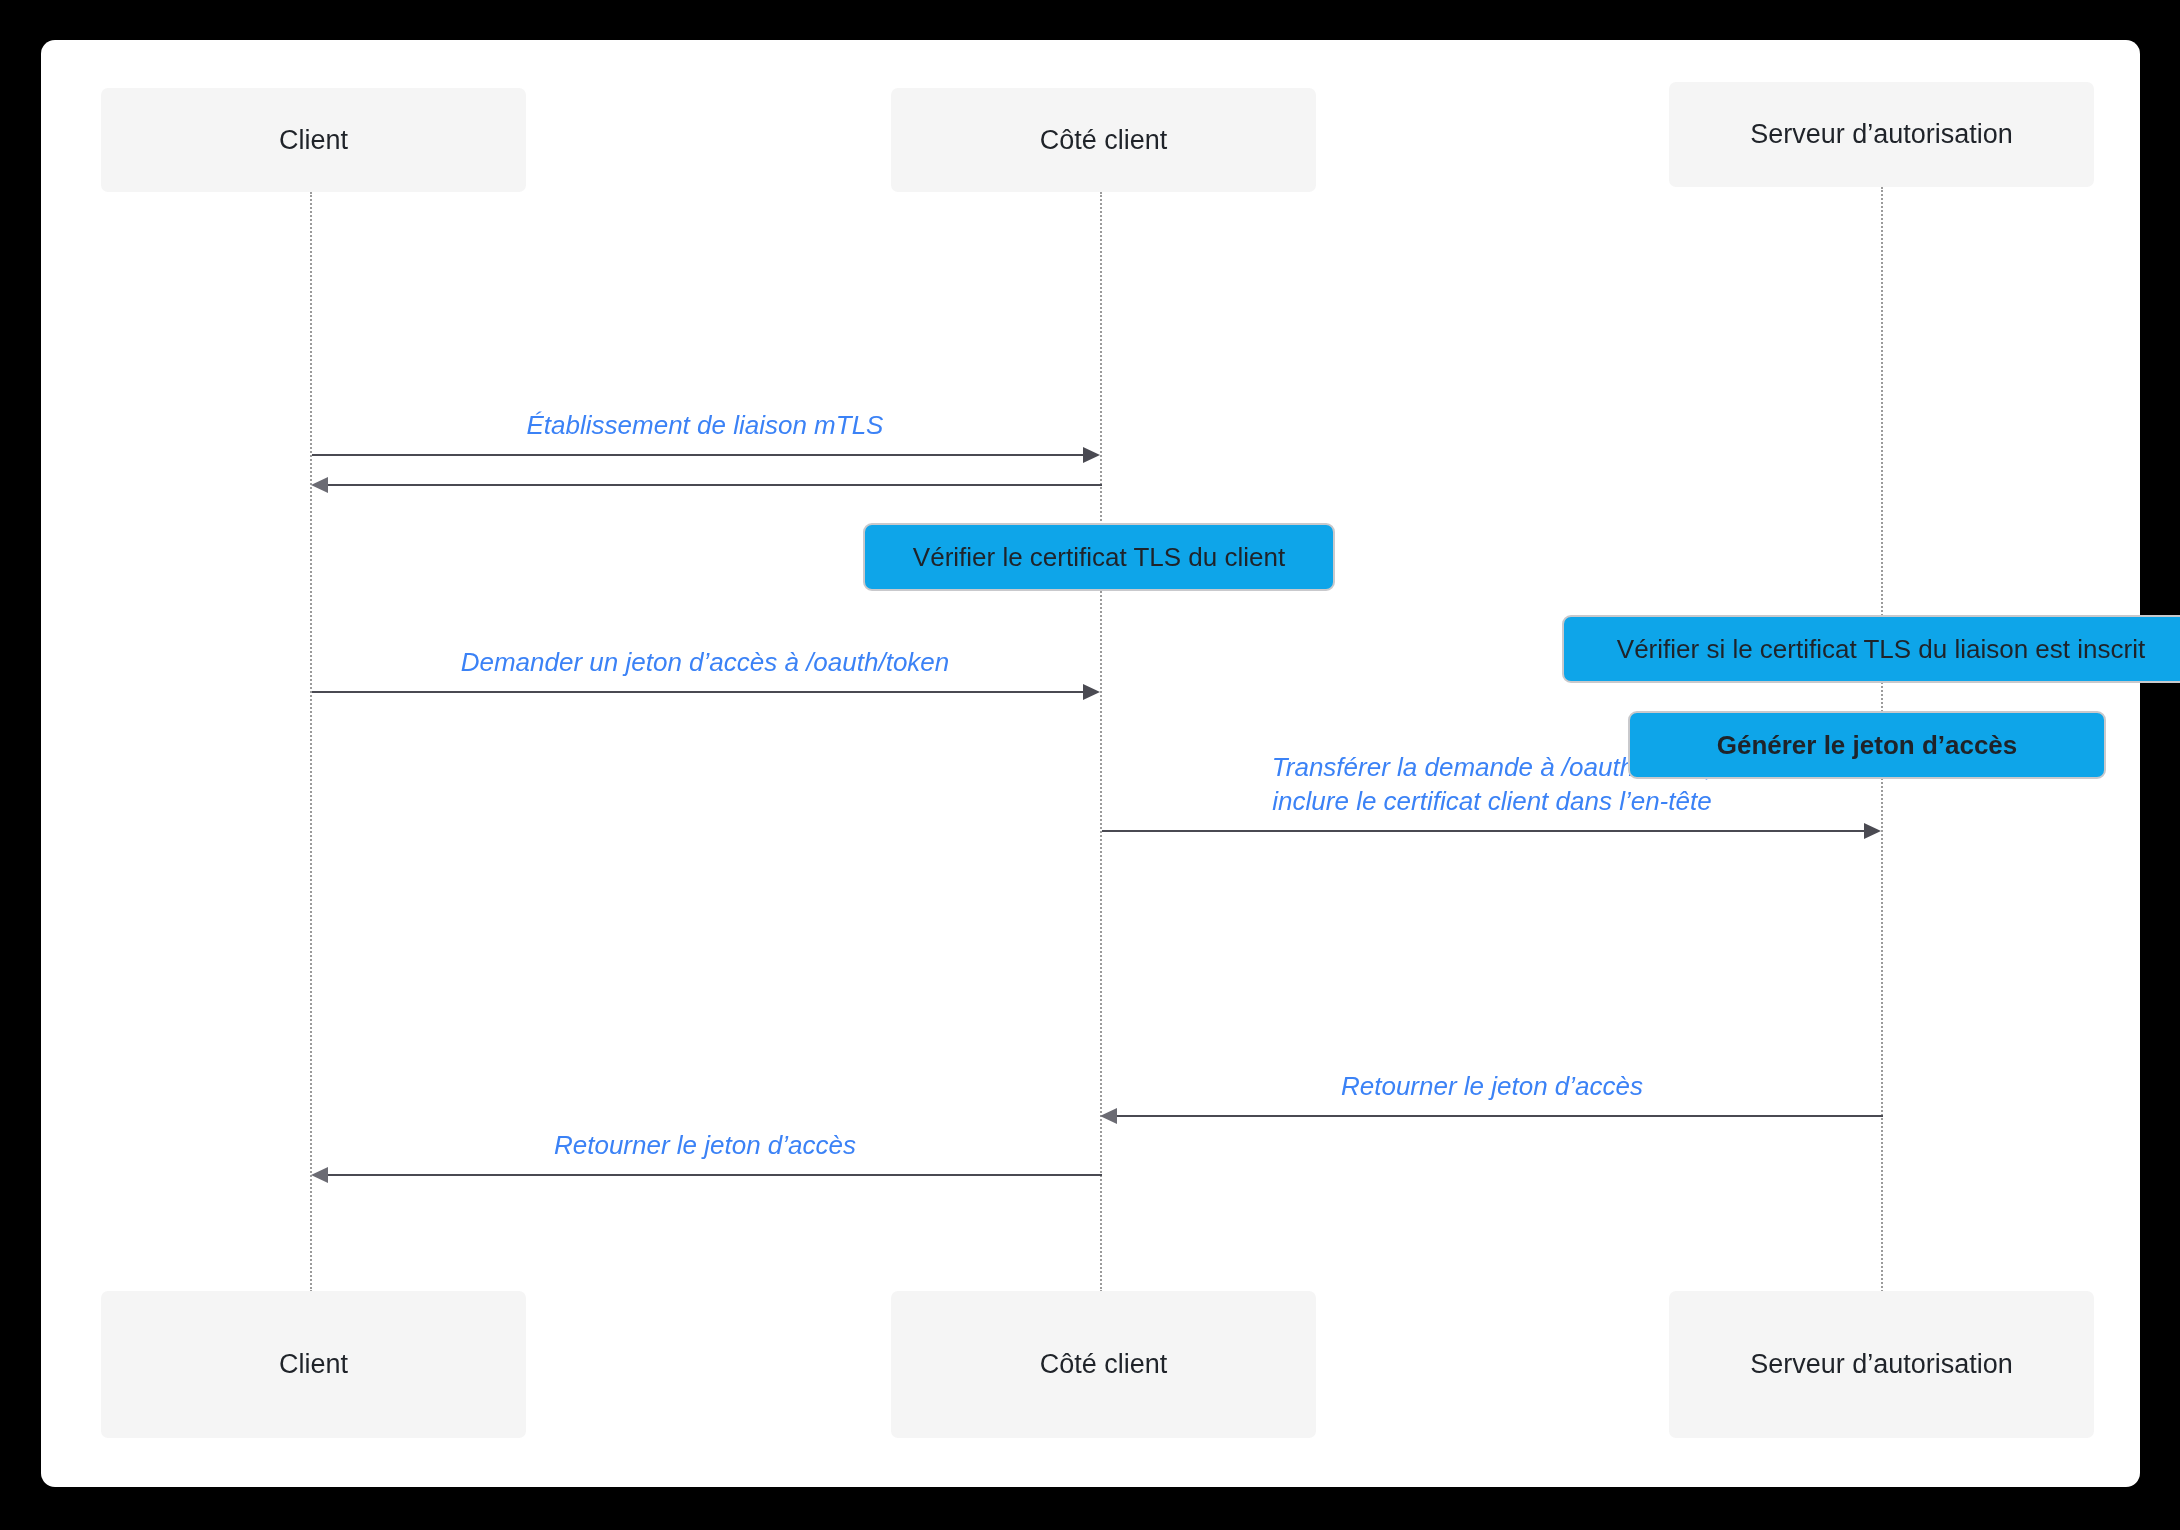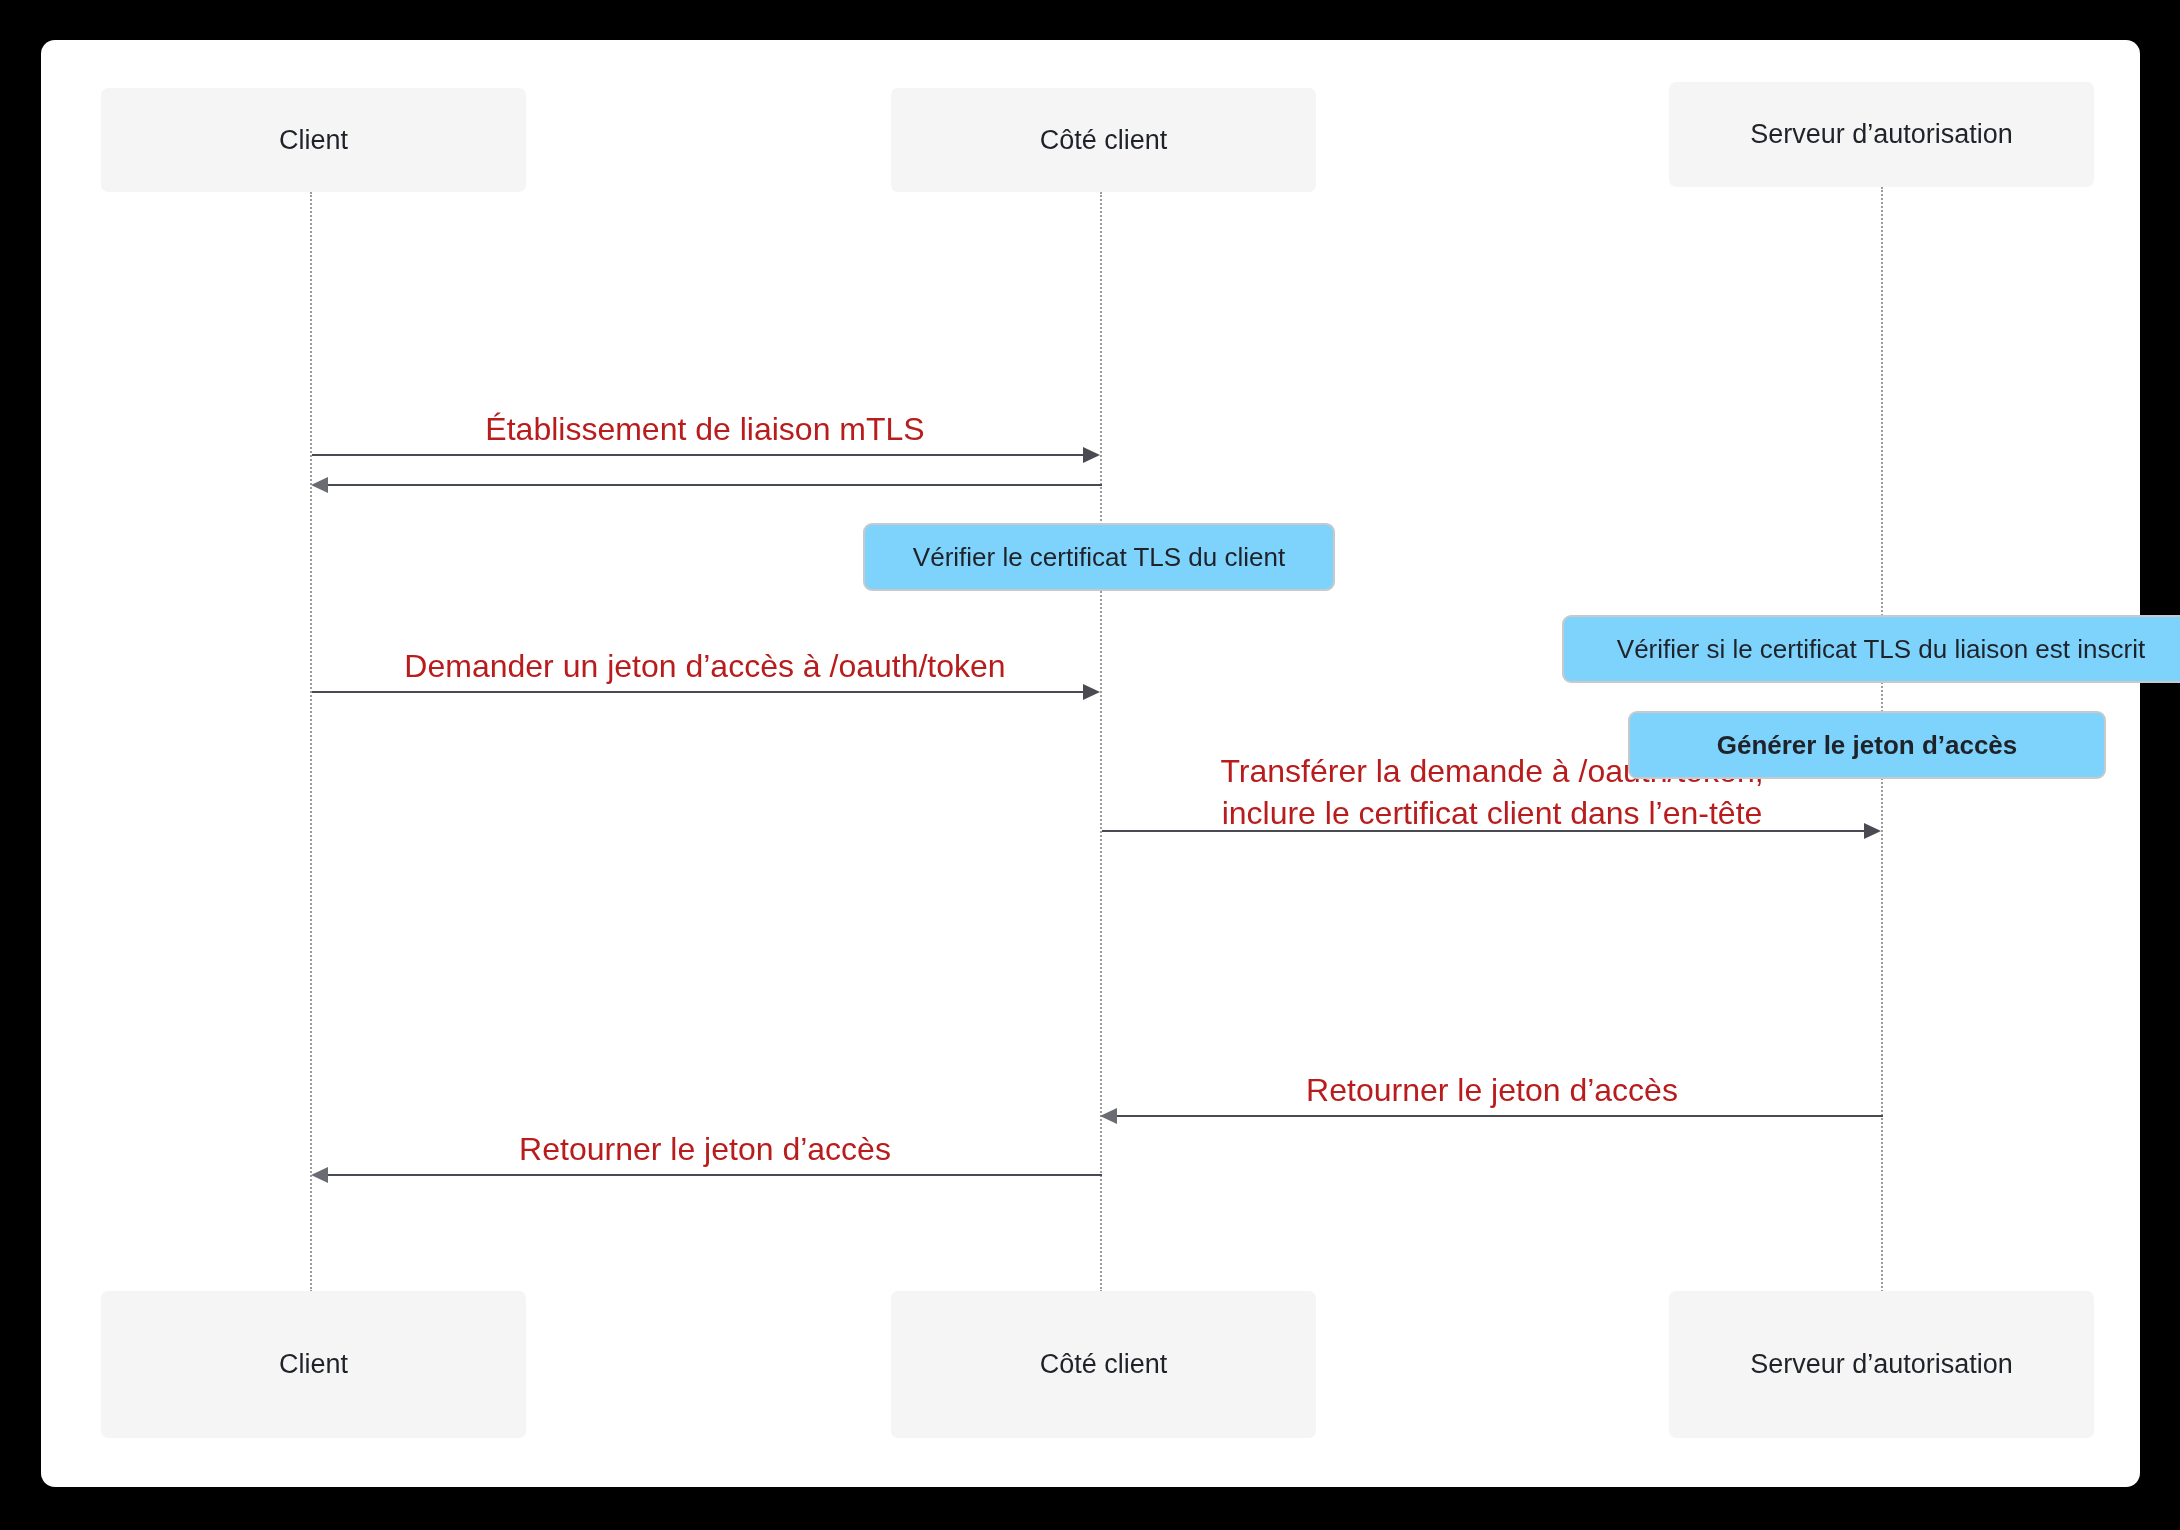--- a/index.html
+++ b/index.html
@@ -76,31 +76,32 @@
   }
   .arrowhead.right {
     border-left: 17px solid #4a4a52;
   }
   .arrowhead.left {
     border-right: 17px solid #6b6b73;
   }
 
   .msg-label {
     position: absolute;
-    color: #b91c1c;
-    font-size: 32px;
+    color: #3b82f6;
+    font-size: 26px;
     line-height: 1.32;
     text-align: center;
     white-space: pre;
+    font-style: italic;
   }
 
   
   .note {
     position: absolute;
-    background: #7dd3fc;
+    background: #0ea5e9;
     border: 2px solid #c9c9cc;
     border-radius: 9px;
     display: flex;
     align-items: center;
     justify-content: center;
     color: #1f2329;
     font-size: 26px;
     box-sizing: border-box;
     padding: 0 18px;
     white-space: nowrap;

